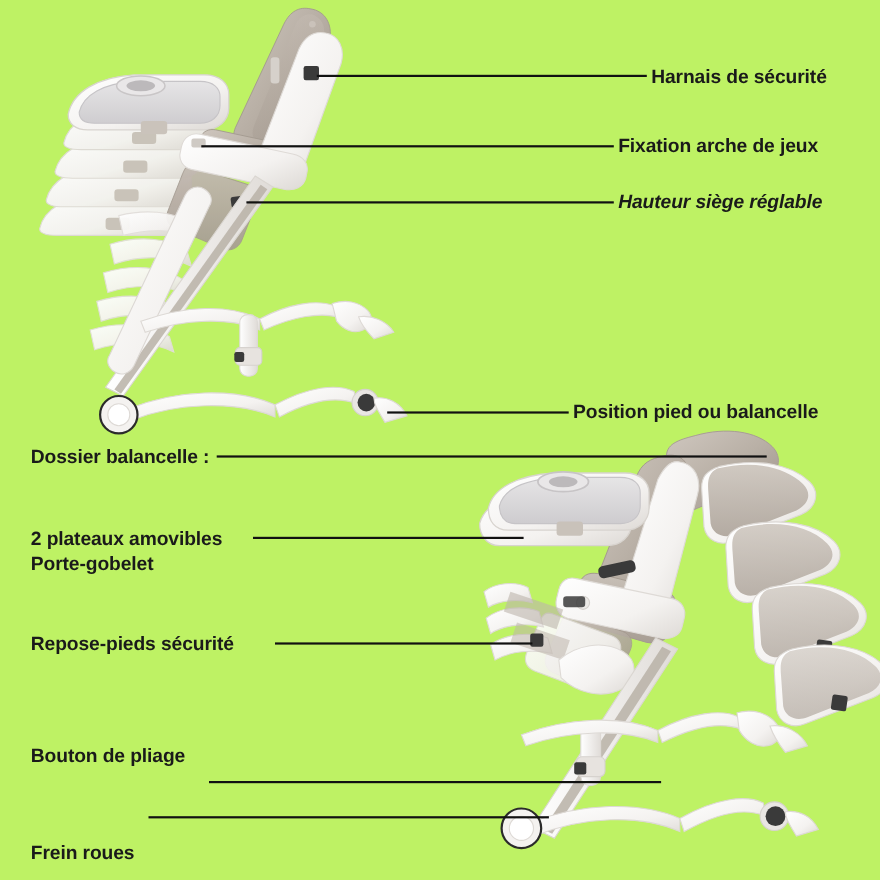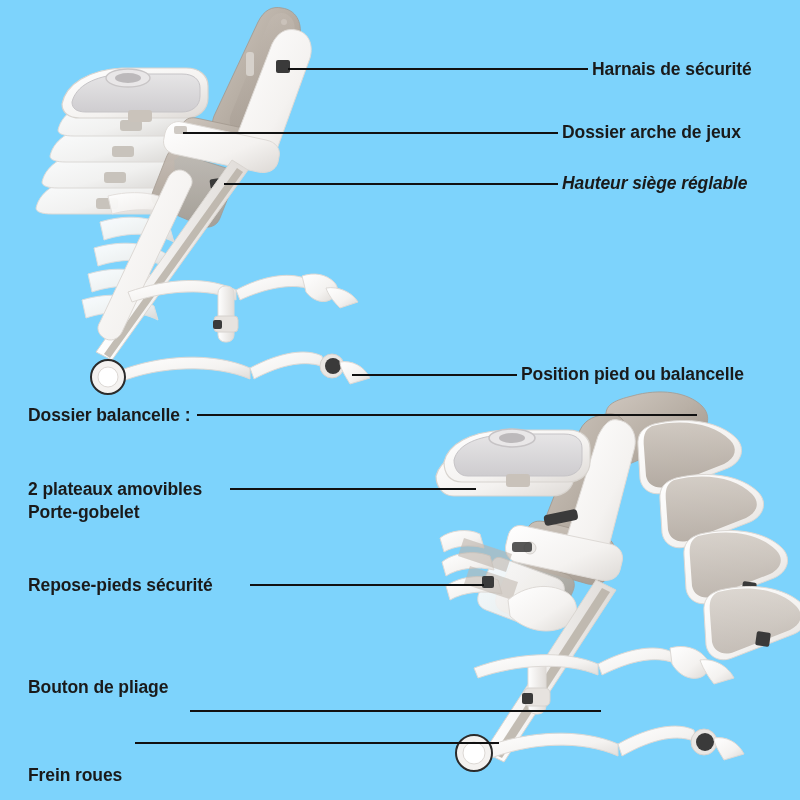--- a/index.html
+++ b/index.html
@@ -4,21 +4,21 @@
 <style>
   html, body {
     margin: 0;
     padding: 0;
     background: #ffffff;
   }
   #page {
     position: relative;
     width: 800px;
     height: 800px;
-    background: #7dd3fc;
+    background: #bef264;
     font-family: "Liberation Sans", sans-serif;
     overflow: hidden;
   }
 
   
   .label {
     position: absolute;
     font-family: "Liberation Sans", sans-serif;
     font-size: 17.5px;
     font-weight: 600;
@@ -270,21 +270,21 @@
   <div class="leader" style="left:224px; top:183px; width:334px;"></div>
   <div class="leader" style="left:352px; top:374px; width:165px;"></div>
   <div class="leader" style="left:197px; top:414px; width:500px;"></div>
   <div class="leader" style="left:230px; top:488px; width:246px;"></div>
   <div class="leader" style="left:250px; top:584px; width:234px;"></div>
   <div class="leader" style="left:190px; top:710px; width:411px;"></div>
   <div class="leader" style="left:135px; top:742px; width:364px;"></div>
 
   <div class="label" style="left:592px; top:58px;">Harnais de sécurité</div>
 
-  <div class="label" style="left:562px; top:121px;">Dossier arche de jeux</div>
+  <div class="label" style="left:562px; top:121px;">Fixation arche de jeux</div>
 
   <div class="label" style="left:562px; top:172px;font-style:italic;">Hauteur siège réglable</div>
 
   <div class="label" style="left:521px; top:363px;">Position pied ou balancelle</div>
 
   <div class="label two-line" style="left:28px; top:404px; width:300px;">
     <div>Dossier balancelle :</div>
   </div>
 
   <div class="label two-line" style="left:28px; top:478px; width:300px;">

